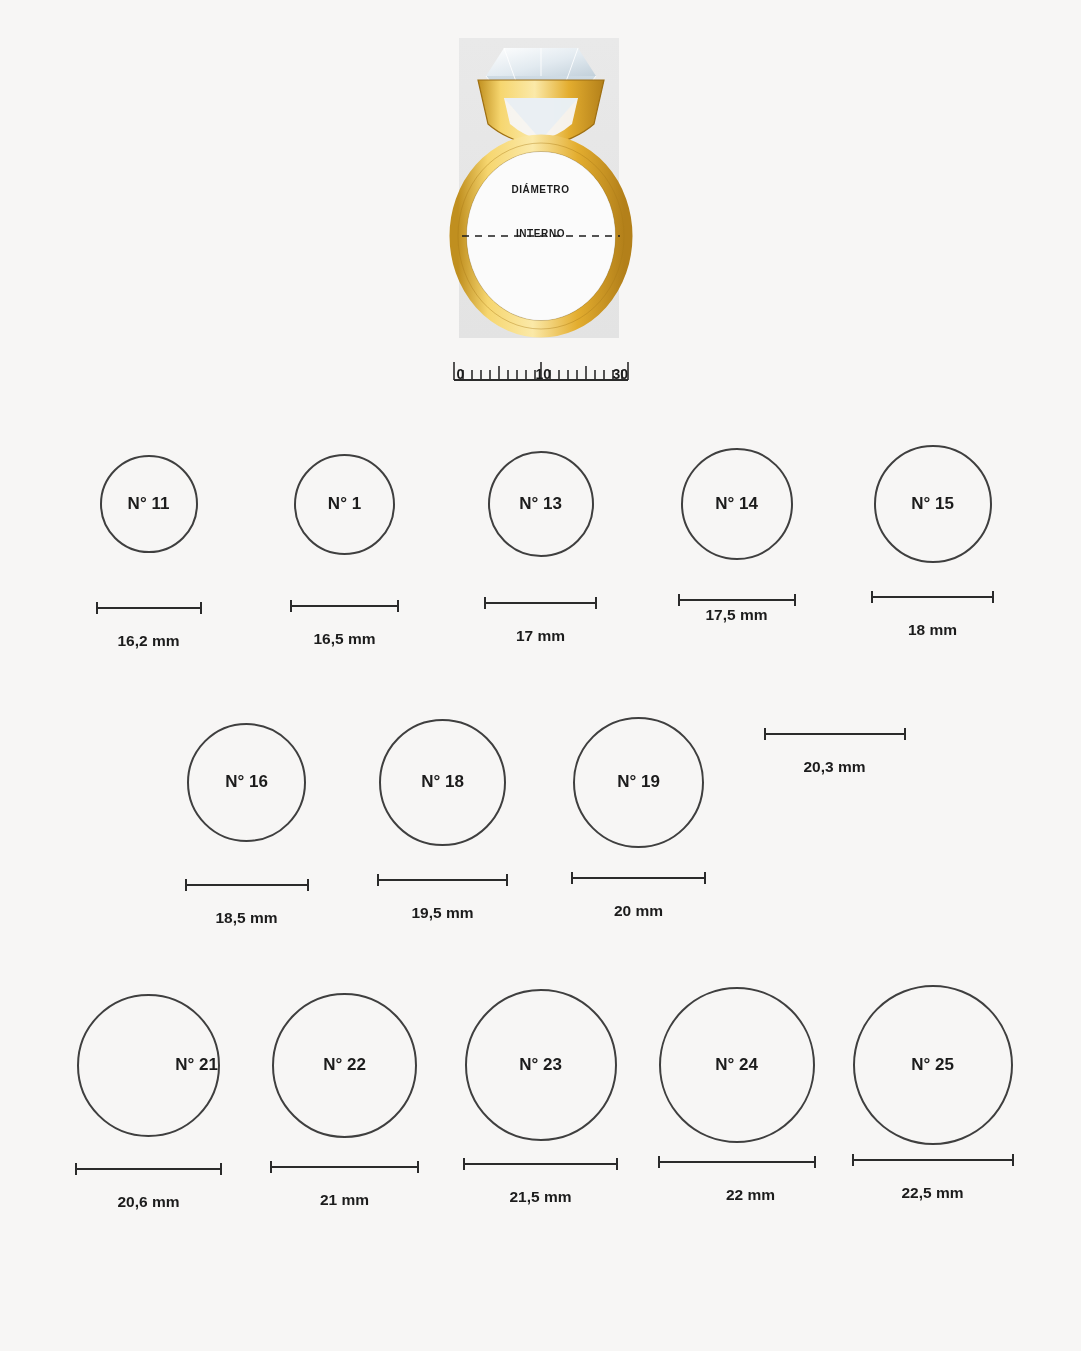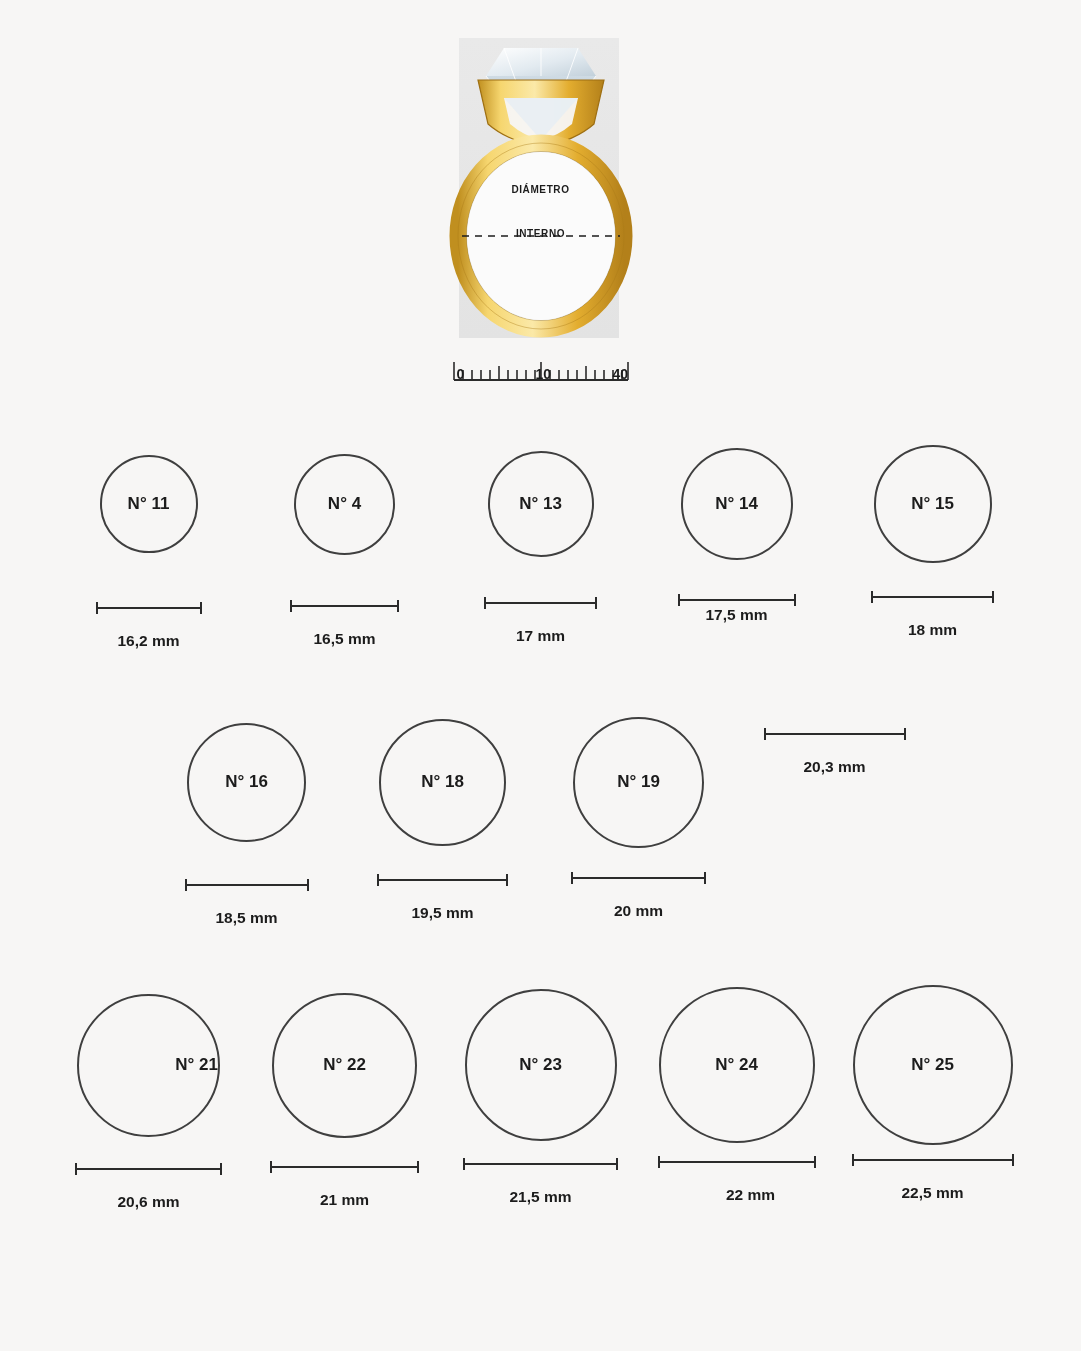--- a/index.html
+++ b/index.html
@@ -212,21 +212,21 @@
         <line x1="202" y1="352" x2="202" y2="334"></line>
       </g>
     </svg>
 
     <div class="diam-label top">DIÁMETRO</div>
     <div class="diam-label bottom">INTERNO</div>
 
     <div class="ruler-nums">
       <span style="left:16px;">0</span>
       <span style="left:95px;">10</span>
-      <span style="left:172px;">40</span>
+      <span style="left:172px;">30</span>
     </div>
   </div>
 </div>
 
 <div class="grid">
 
   <div class="row">
     <div class="cell">
       <div class="circle-wrap" style="height:128px;">
         <div class="circle" style="width:98px;height:98px;">
@@ -237,21 +237,21 @@
         <div class="cap left"></div>
           <div class="bar"></div>
           <div class="cap right"></div>
       </div>
       <div class="mm" style="margin-top:18px;">16,2 mm</div>
     </div>
 
     <div class="cell">
       <div class="circle-wrap" style="height:128px;">
         <div class="circle" style="width:101px;height:101px;">
-          <span class="circle-label">N° 4</span>
+          <span class="circle-label">N° 1</span>
         </div>
       </div>
       <div class="measure" style="width:109px;margin-top:32px;">
         <div class="cap left"></div>
           <div class="bar"></div>
           <div class="cap right"></div>
       </div>
       <div class="mm" style="margin-top:18px;">16,5 mm</div>
     </div>
 

